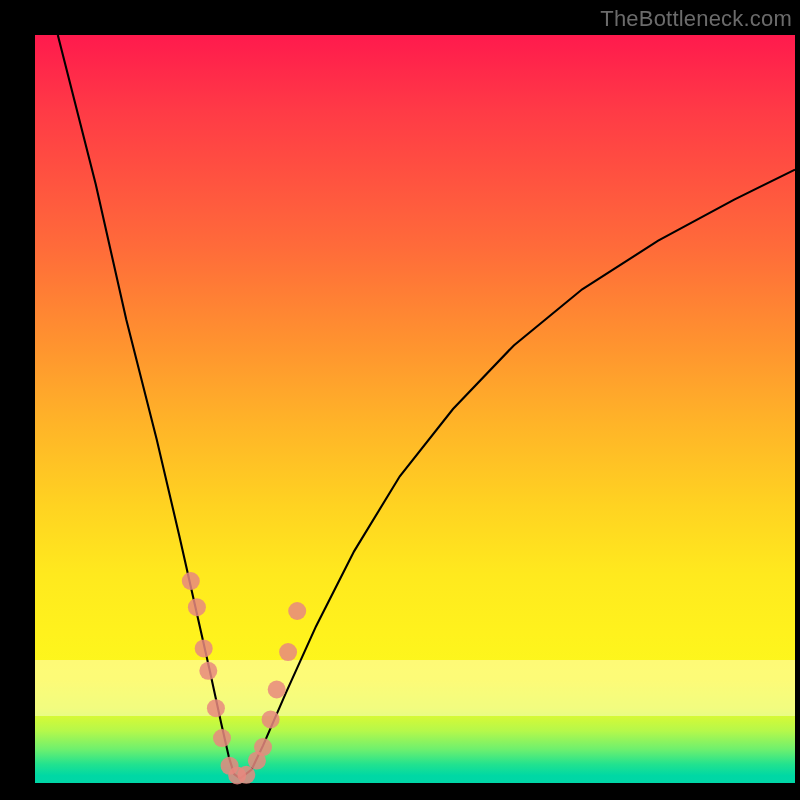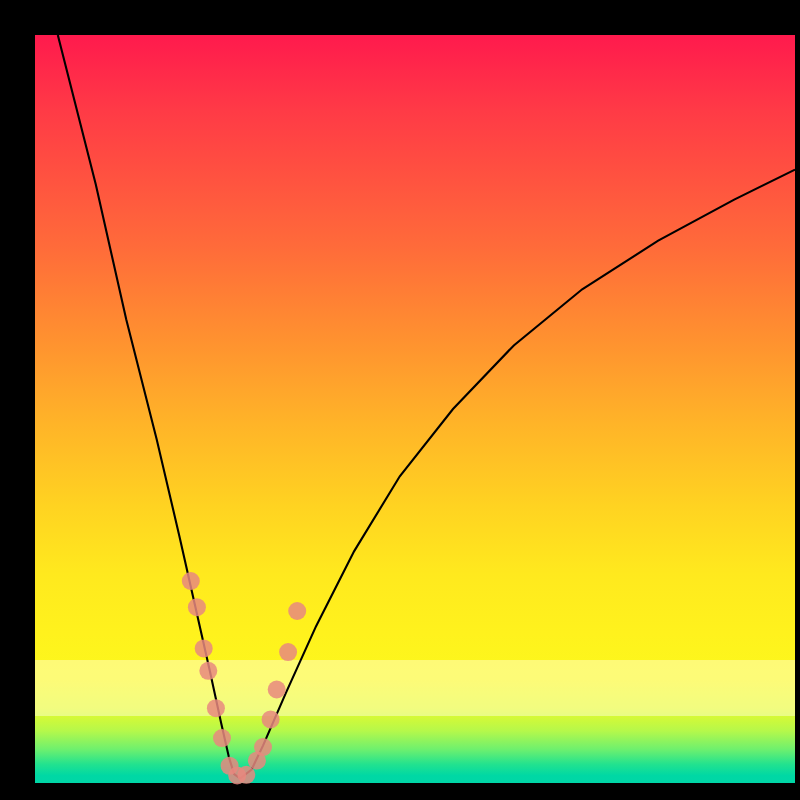--- a/index.html
+++ b/index.html
@@ -66,20 +66,21 @@
     top: 0;
     width: 100%;
     height: 100%;
     overflow: visible;
   }
 </style>
 </head>
 <body>
 
 <div class="frame">
+  <div class="watermark">TheBottleneck.com</div>
 
   <div class="plot-area">
     <div class="pale-band" style="top:83.50%;height:7.50%;"></div>
 
     <svg class="curve" viewBox="0 0 760 748" preserveAspectRatio="none">
       <path fill="none" stroke="#000" stroke-width="2.1" d="M22.8 0.0 L60.8 149.6 L91.2 284.2 L121.6 403.9 L144.4 501.2 L159.6 568.5 L174.8 635.8 L186.2 688.2 L193.8 721.8 L199.1 739.0 L205.2 743.5 L216.6 734.5 L228.0 710.6 L250.8 658.2 L281.2 590.9 L319.2 516.1 L364.8 441.3 L418.0 374.0 L478.8 310.4 L547.2 254.3 L623.2 205.7 L699.2 164.6 L760.0 134.6"></path>
       <g id="scatter-g">
           <circle cx="155.8" cy="546.0" r="9" fill="#e8887f" fill-opacity="0.85"></circle>
           <circle cx="161.9" cy="572.2" r="9" fill="#e8887f" fill-opacity="0.85"></circle>
           <circle cx="168.7" cy="613.4" r="9" fill="#e8887f" fill-opacity="0.85"></circle>

